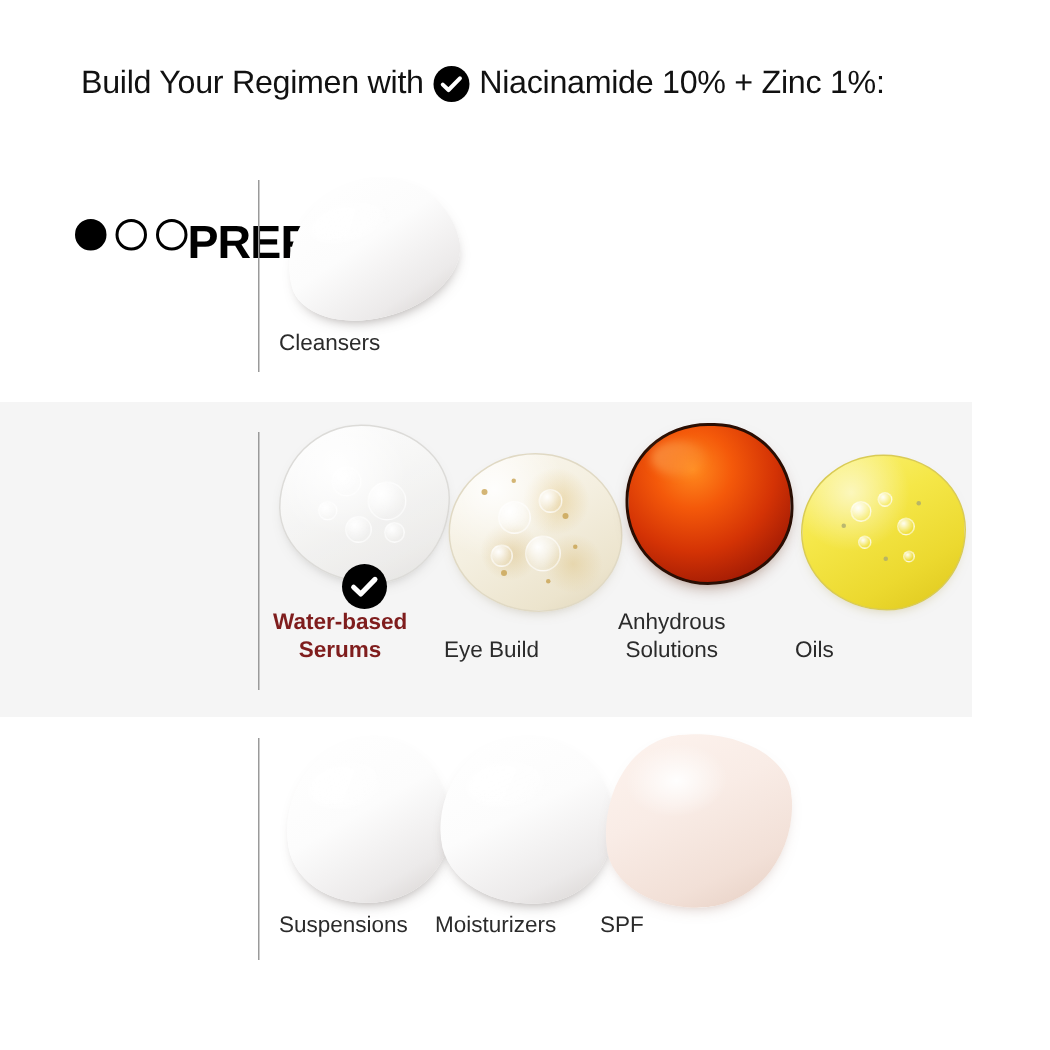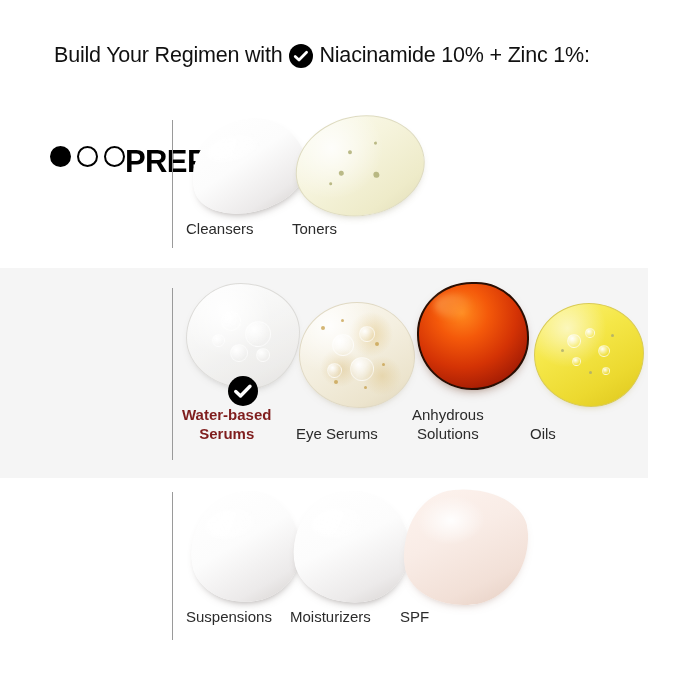--- a/index.html
+++ b/index.html
@@ -274,32 +274,20 @@
 
   <div class="row" style="left:186px; top:112px;">
 
     <div class="item">
       <div class="swatch-box" style="width:124px; height:108px;">
         <div class="sw sw-cream" style="width:116px; height:92px; border-radius:54% 46% 52% 48% / 62% 58% 42% 38%; transform:rotate(-14deg);"></div>
       </div>
       <div class="label">Cleansers</div>
     </div>
 
-    <div class="item" style="margin-left:-18px;">
-      <div class="swatch-box" style="width:136px; height:108px;">
-        <div class="sw sw-toner" style="width:130px; height:100px; border-radius:52% 48% 50% 50% / 54% 50% 50% 46%; transform:rotate(-8deg);">
-          <span class="speck" style="left:42%; top:33%; width:4px; height:4px;"></span>
-          <span class="speck" style="left:63%; top:28%; width:3px; height:3px;"></span>
-          <span class="speck" style="left:33%; top:52%; width:5px; height:5px;"></span>
-          <span class="speck" style="left:24%; top:62%; width:3px; height:3px;"></span>
-          <span class="speck" style="left:59%; top:58%; width:6px; height:6px;"></span>
-        </div>
-      </div>
-      <div class="label">Toners</div>
-    </div>
 
   </div>
 
 
   <div class="divider" style="left:172px; top:288px; height:172px;"></div>
 
   <div class="row" style="left:182px; top:280px;">
 
     <div class="item">
       <div class="swatch-box" style="width:122px; height:112px;">
@@ -328,21 +316,21 @@
           <span class="bubble" style="left:44%; top:52%; width:24px; height:24px;"></span>
           <span class="bubble" style="left:24%; top:58%; width:15px; height:15px;"></span>
           <span class="fleck" style="left:18%; top:22%; width:4px; height:4px;"></span>
           <span class="fleck" style="left:36%; top:16%; width:3px; height:3px;"></span>
           <span class="fleck" style="left:66%; top:38%; width:4px; height:4px;"></span>
           <span class="fleck" style="left:72%; top:58%; width:3px; height:3px;"></span>
           <span class="fleck" style="left:30%; top:74%; width:4px; height:4px;"></span>
           <span class="fleck" style="left:56%; top:80%; width:3px; height:3px;"></span>
         </div>
       </div>
-      <div class="label" style="margin-top:14px;">Eye Serums</div>
+      <div class="label" style="margin-top:14px;">Eye Build</div>
     </div>
 
     <div class="item" style="margin-left:-6px;">
       <div class="swatch-box" style="width:122px; height:112px;">
         <div class="sw sw-anhydrous" style="width:112px; height:108px; border-radius:50% 48% 52% 50% / 48% 52% 48% 52%;"></div>
       </div>
       <div class="label" style="margin-top:14px;">Anhydrous
 Solutions</div>
     </div>
 

